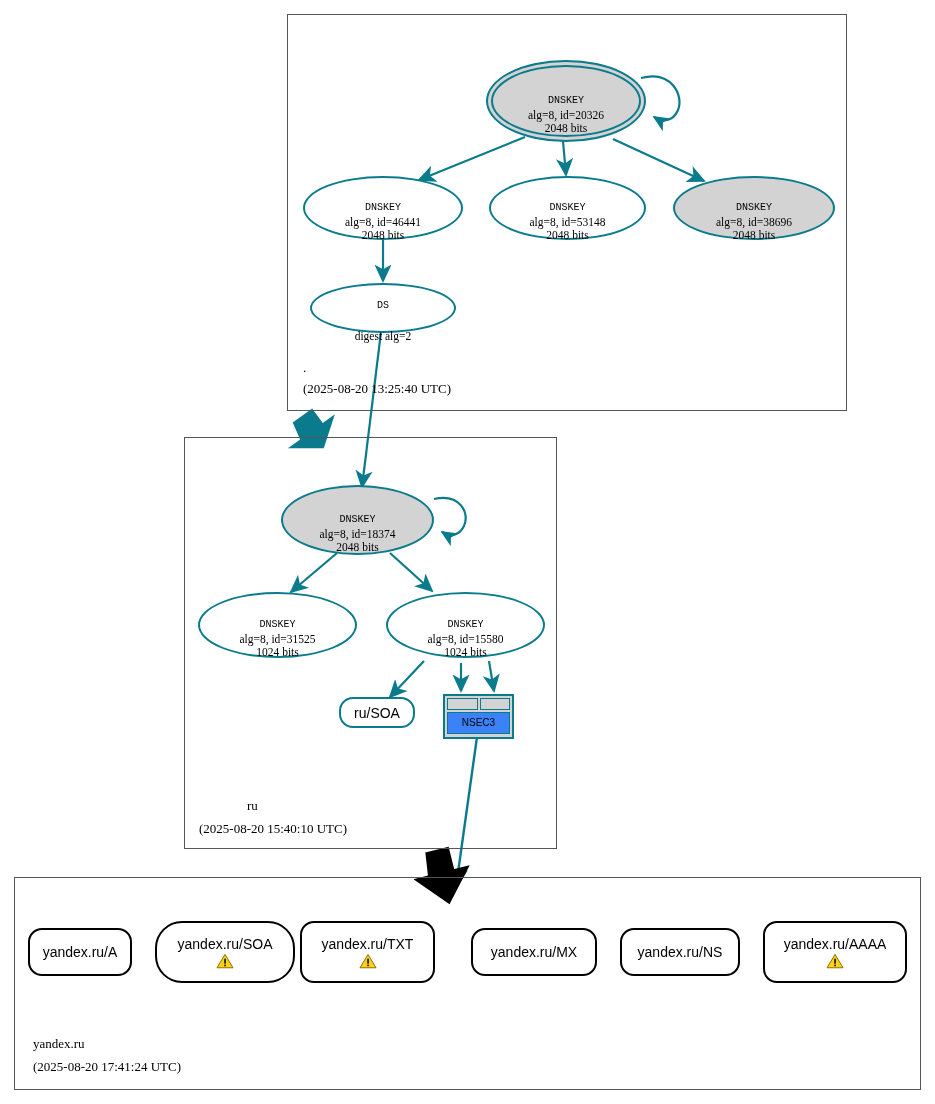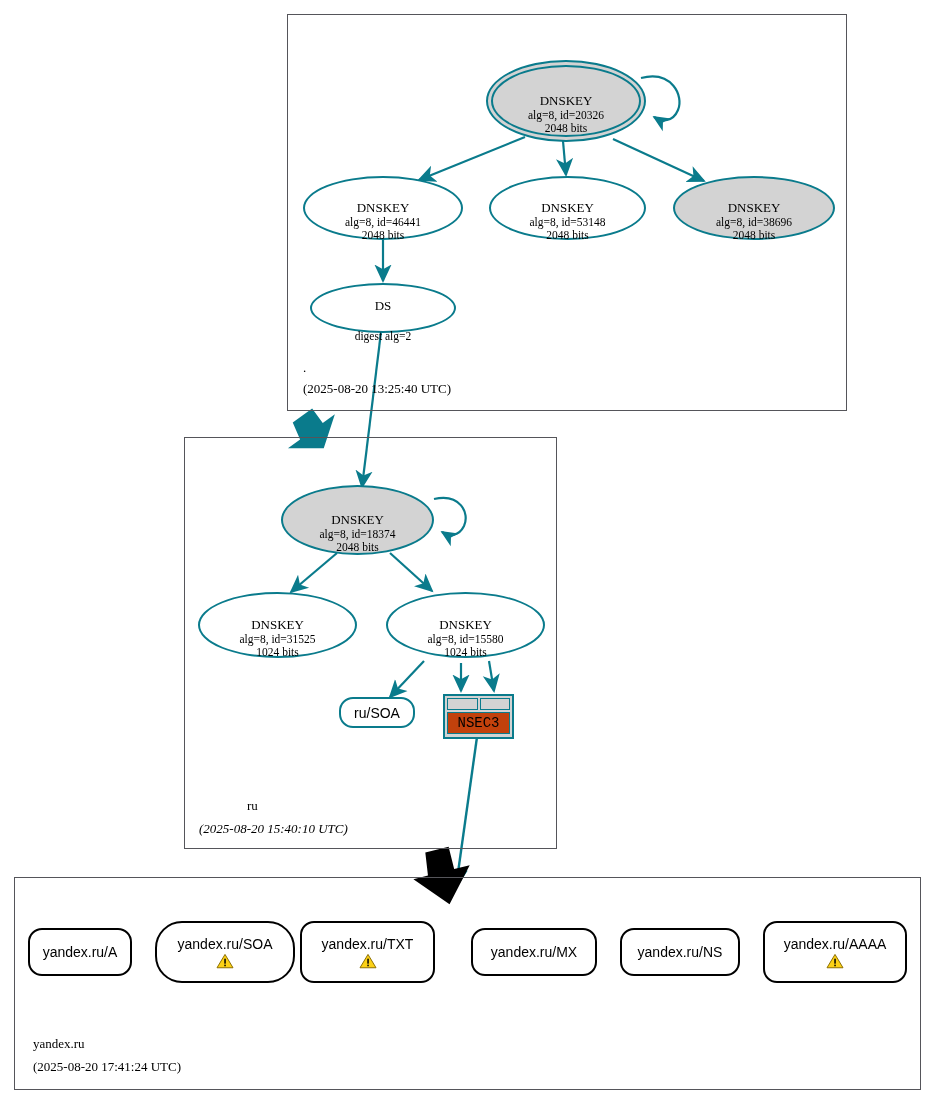--- a/index.html
+++ b/index.html
@@ -53,22 +53,22 @@
     box-sizing: border-box;
     display: flex;
     flex-direction: column;
     align-items: center;
     justify-content: center;
     background: #ffffff;
     text-align: center;
   }
   .node-ellipse.filled { background: #d3d3d3; }
   .node-ellipse .t1 {
-    font-family: Liberation Serif, serif;
-    font-size: 13px;
+    font-family: Liberation Mono, monospace;
+    font-size: 10px;
     line-height: 17px;
     color: #000;
     margin-top: 24px;
   }
   .node-ellipse .t2, .node-ellipse .t3 {
     font-family: "Liberation Serif", serif;
     font-size: 11.5px;
     line-height: 13px;
     color: #000;
   }
@@ -121,25 +121,25 @@
   }
   .nsec3-head div {
     flex: 1;
     background: #d3d3d3;
     border: 1px solid #0a7b8c;
     box-sizing: border-box;
   }
   .nsec3-body {
     margin-top: 2px;
     border: 1px solid #0a7b8c;
-    background: #c2410c;
+    background: #3b82f6;
     box-sizing: border-box;
     text-align: center;
-    font-family: Liberation Mono, monospace;
-    font-size: 14px;
+    font-family: Liberation Sans, sans-serif;
+    font-size: 10px;
     line-height: 20px;
     color: #000;
   }
 </style>
 </head>
 <body>
 
 <div id="canvas">
 
   <svg id="edges" viewBox="0 0 935 1104">
@@ -190,21 +190,21 @@
       <path d="M432,849 L456,849 L456,872 L472,872 L443,905 L414,872 L429,872 Z" fill="#000000" transform="rotate(-14 443 878)"></path>
     </g>
   </svg>
 
   <div class="zone-box" style="left:287px; top:14px; width:560px; height:397px;"></div>
   <div class="zone-label zone-name" style="left:303px; top:360px;">.</div>
   <div class="zone-label zone-time" style="left:303px; top:381px;">(2025-08-20 13:25:40 UTC)</div>
 
   <div class="zone-box" style="left:184px; top:437px; width:373px; height:412px;"></div>
   <div class="zone-label zone-name" style="left:199px; top:798px;margin-left:48px;">ru</div>
-  <div class="zone-label zone-time" style="left:199px; top:821px;font-style:italic;">(2025-08-20 15:40:10 UTC)</div>
+  <div class="zone-label zone-time" style="left:199px; top:821px;">(2025-08-20 15:40:10 UTC)</div>
 
   <div class="zone-box" style="left:14px; top:877px; width:907px; height:213px;"></div>
   <div class="zone-label zone-name" style="left:33px; top:1036px;">yandex.ru</div>
   <div class="zone-label zone-time" style="left:33px; top:1059px;">(2025-08-20 17:41:24 UTC)</div>
 
   <div class="ellipse-outer" style="left:486px; top:60px; width:160px; height:82px;"></div>
   <div class="node-ellipse filled" style="left:491px; top:65px; width:150px; height:72px;">
     <div class="t1">DNSKEY</div>
     <div class="t2">alg=8, id=20326</div>
     <div class="t3">2048 bits</div>

